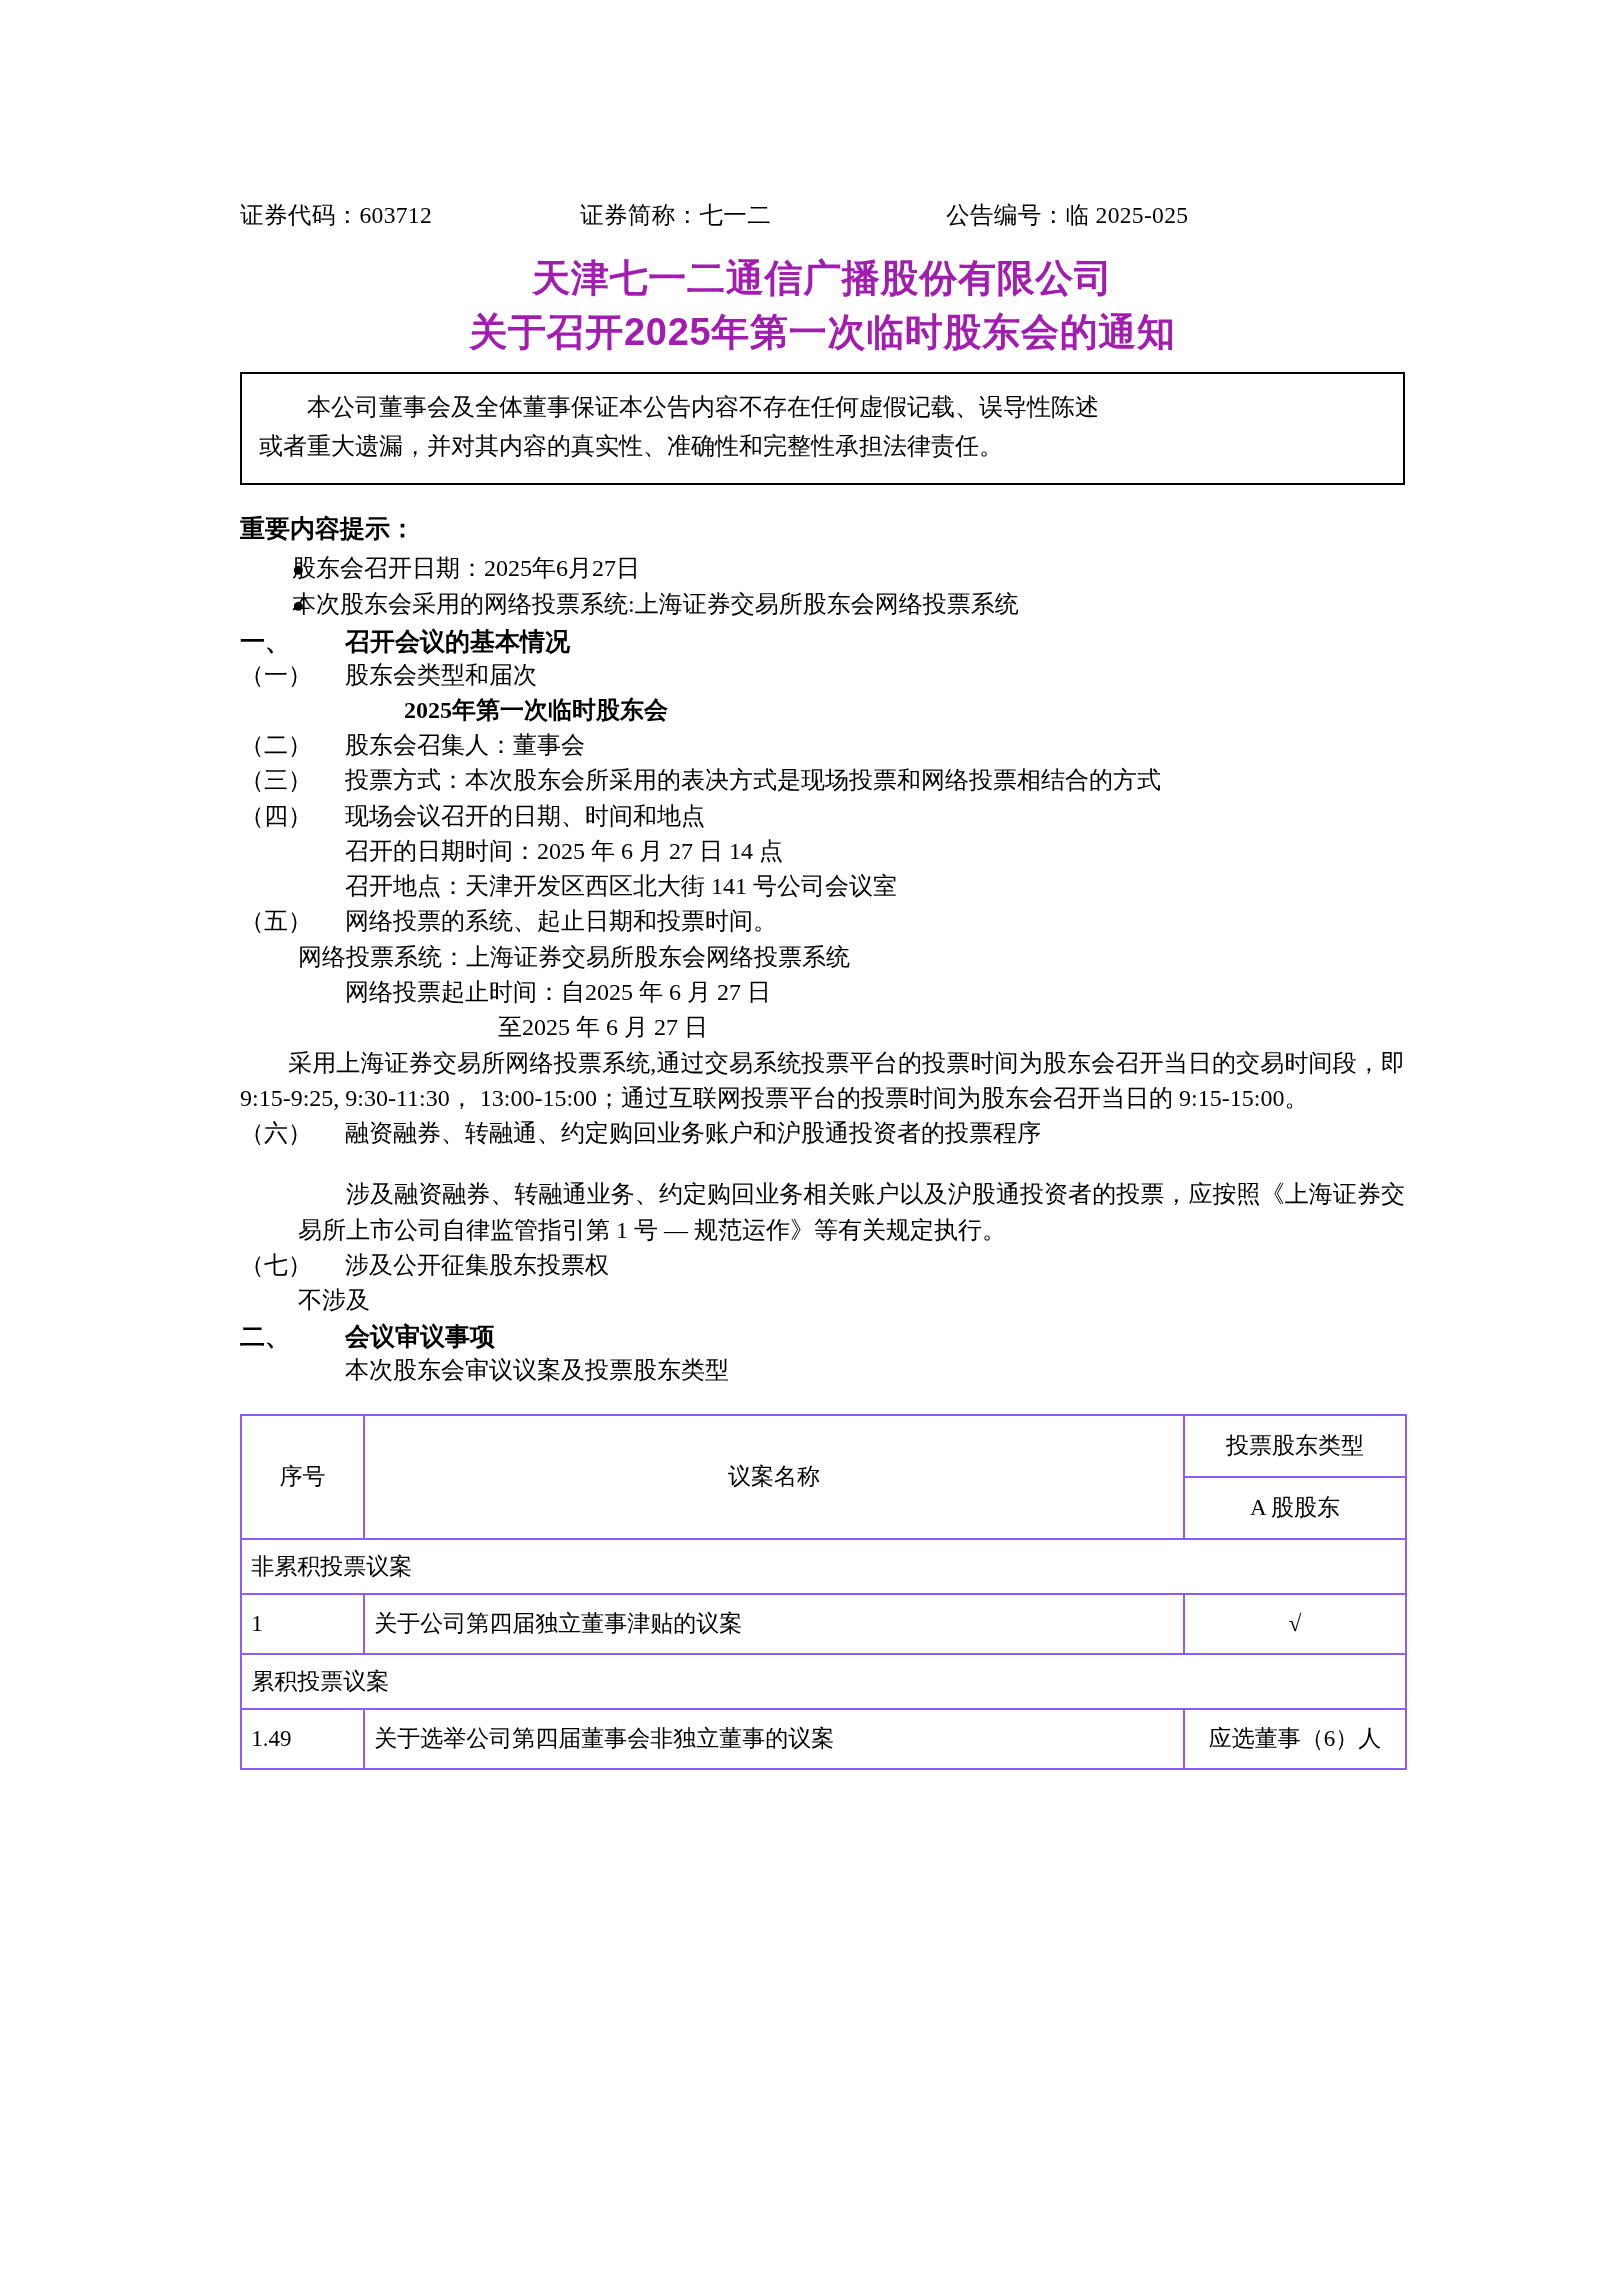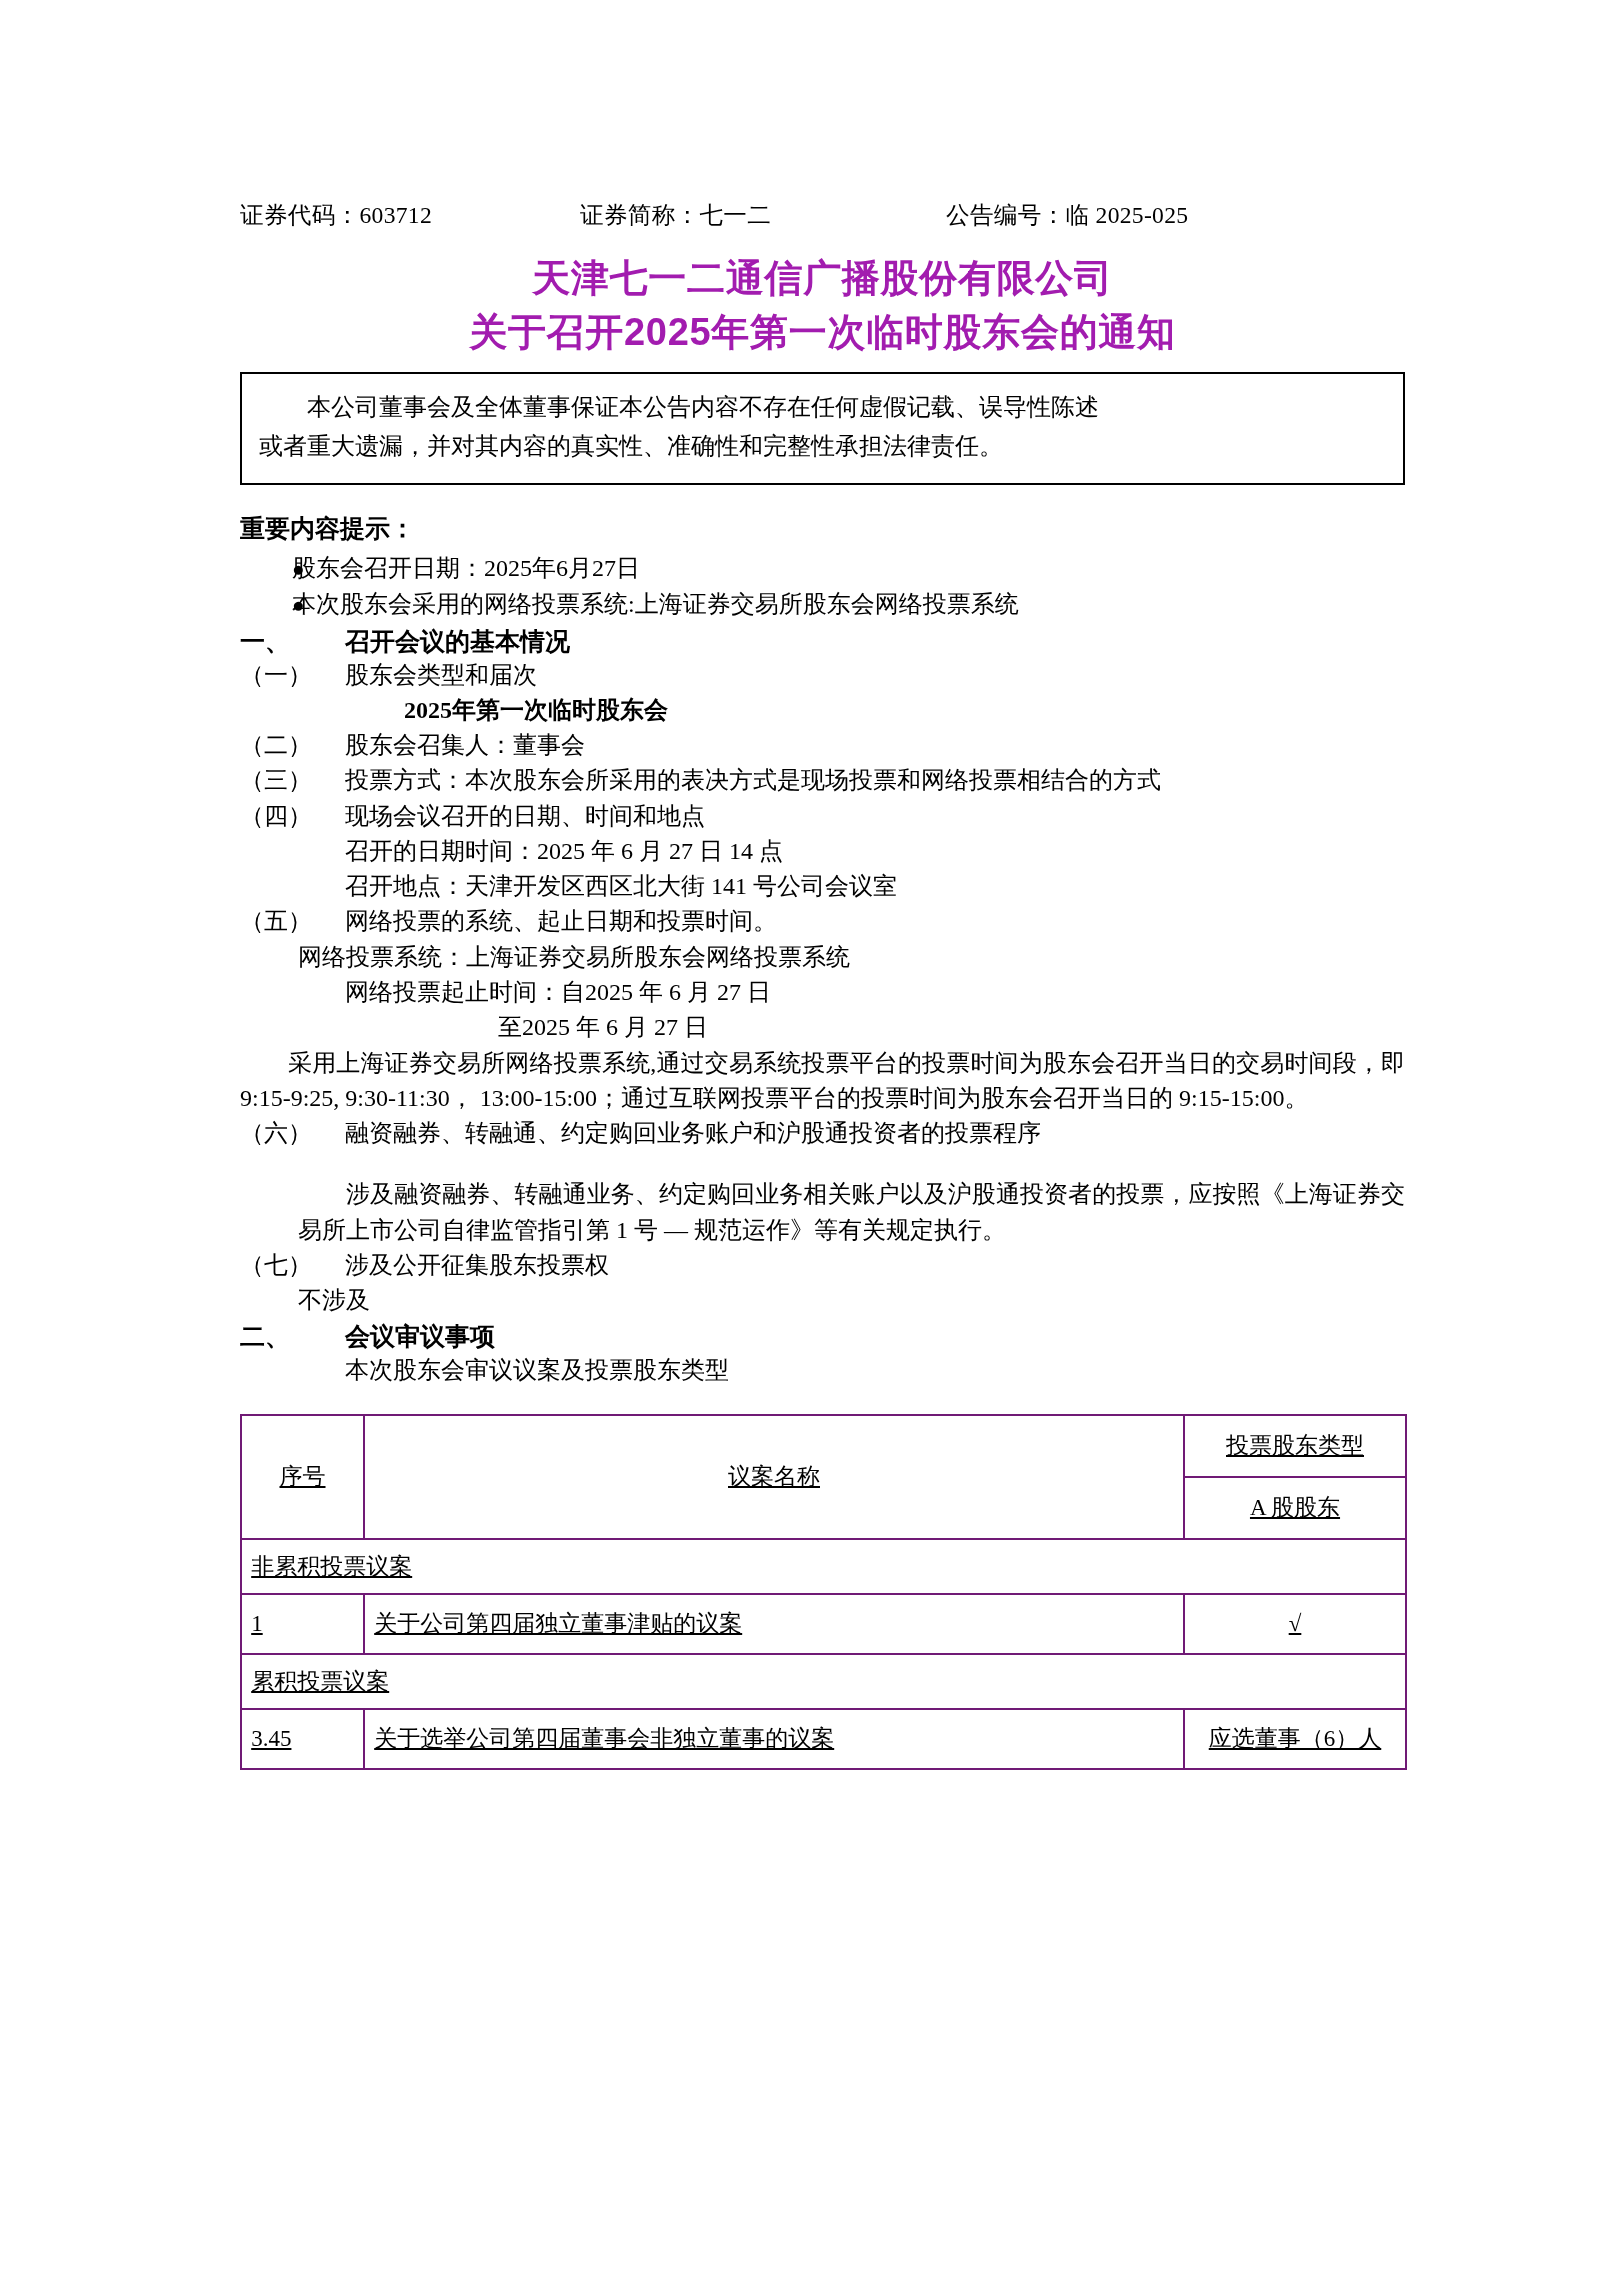--- a/index.html
+++ b/index.html
@@ -140,26 +140,25 @@
   .para-indent { text-indent: 48px; }
 
   
   table.agenda {
     border-collapse: collapse;
     width: 1165px;
     margin-top: 26px;
     table-layout: fixed;
   }
   table.agenda td, table.agenda th {
-    border: 2px solid #701a75;
+    border: 2px solid #8b5cf6;
     font-size: 23px;
     font-weight: normal;
     padding: 6.5px 9.2px;
     box-sizing: border-box;
-    text-decoration: underline;
   }
   .col-seq  { width: 123px; }
   .col-name { width: 820px; }
   .col-type { width: 222px; }
 
   .th-seq   { text-align: center; vertical-align: middle; height: 124px; }
   .th-name  { text-align: center; vertical-align: middle; }
   .th-type  { text-align: center; vertical-align: middle; height: 62px; }
   .td-group { text-align: left; height: 55px; }
   .td-seq   { text-align: left; vertical-align: middle; height: 60px; }
@@ -277,21 +276,21 @@
         <tr>
           <td class="td-seq">1</td>
           <td class="td-name">关于公司第四届独立董事津贴的议案</td>
           <td class="td-mark">√</td>
         </tr>
 
         <tr>
           <td class="td-group" colspan="3">累积投票议案</td>
         </tr>
         <tr>
-          <td class="td-seq">3.45</td>
+          <td class="td-seq">1.49</td>
           <td class="td-name">关于选举公司第四届董事会非独立董事的议案</td>
           <td class="td-mark">应选董事（6）人</td>
         </tr>
       </tbody>
     </table>
 
   </div>
 </div>
 
 

